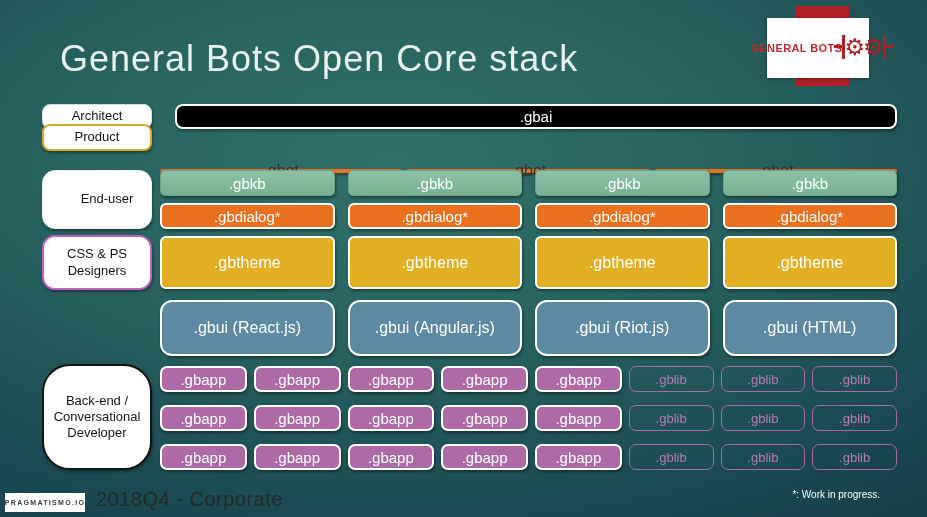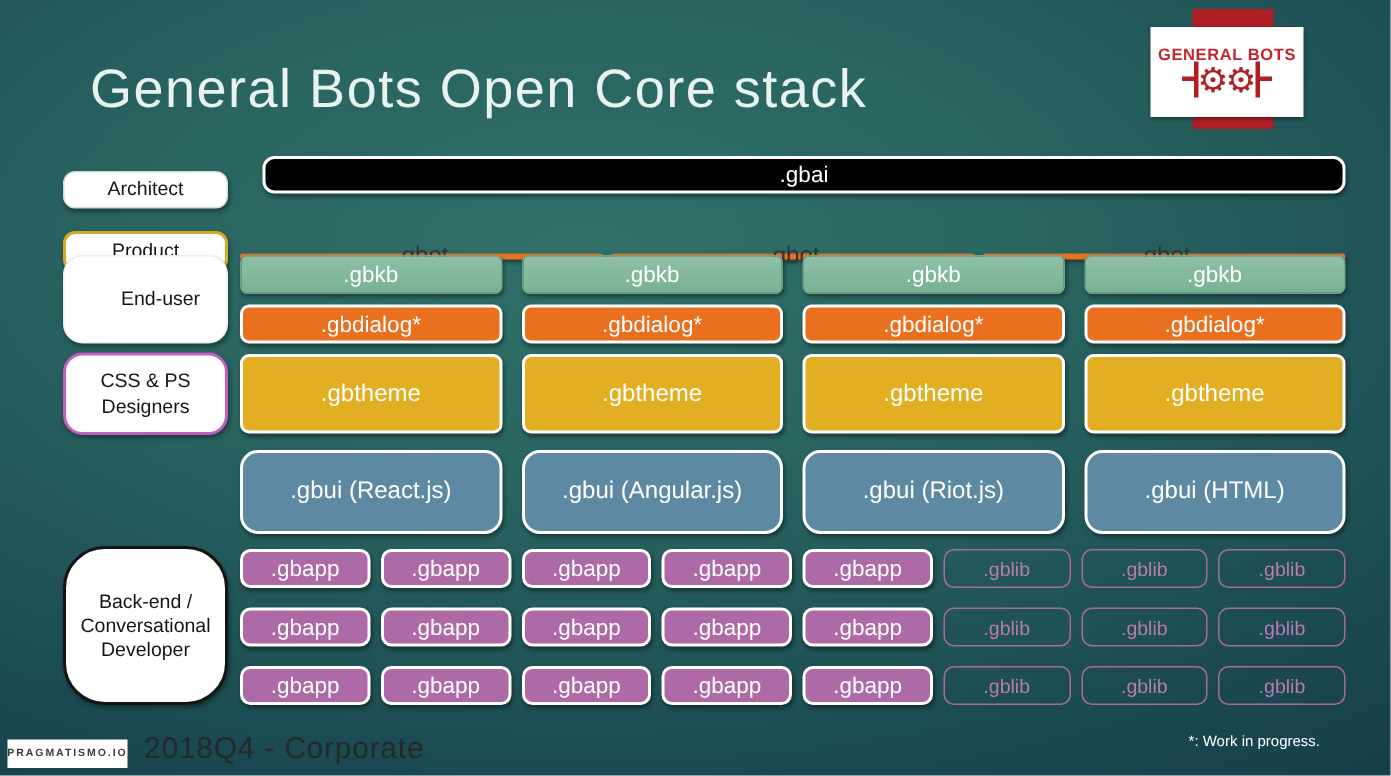--- a/index.html
+++ b/index.html
@@ -9,40 +9,40 @@
     font-family:"Liberation Sans", sans-serif;
   }
   .title {
     position:absolute; left:60px; top:38px;
     font-size:36px; color:#eaf2f0; letter-spacing:1px; font-weight:400;
   }
   
   .logo-band { position:absolute; left:795px; top:6px; width:54px; height:80px; background:#b01f24; }
   .logo-box {
     position:absolute; left:767px; top:18px; width:102px; height:60px; background:#ffffff;
-    display:flex; flex-direction:column; align-items:center; justify-content:center;
+    display:flex; flex-direction:row; align-items:center; justify-content:center;
     box-shadow:0 1px 3px rgba(0,0,0,0.4);
   }
   .logo-text { color:#c1272d; font-weight:bold; font-size:11px; letter-spacing:0.4px; white-space:nowrap; }
   .logo-gears { display:flex; align-items:center; color:#b01f24; margin-top:-2px; }
   .gear { font-size:23px; line-height:1; margin:0 -1px; }
   .gbar { width:3px; height:24px; background:#b01f24; position:relative; }
   .gbar::after { content:""; position:absolute; top:10px; width:8px; height:3px; background:#b01f24; }
   .gbar.left::after { right:3px; }
   .gbar.right::after { left:3px; }
 
   
   .role {
     position:absolute; left:42px; width:110px; background:#ffffff; box-sizing:border-box;
     display:flex; align-items:center; justify-content:center; text-align:center;
     font-size:13px; color:#141414; line-height:1.25; padding:2px 6px;
     border-radius:8px; box-shadow:1px 2px 3px rgba(0,0,0,0.35);
   }
-  .r-architect { top:104px; height:25px; border:1px solid #cfdedd;margin-top:10px; }
-  .r-product   { top:154px; height:27px; border:2px solid #d9a828; }
+  .r-architect { top:104px; height:25px; border:1px solid #cfdedd; }
+  .r-product   { top:124px; height:27px; border:2px solid #d9a828; }
   .r-enduser   { top:170px; height:59px; border:1px solid #eeeeee; border-radius:13px;padding-left:26px; }
   .r-designers { top:235px; height:55px; border:2px solid #c25fc0; border-radius:13px; }
   .r-frontend  { top:299px; height:58px; border:2px solid #c3262b; border-radius:15px; }
   .r-backend   { top:364px; height:106px; border:2px solid #141414; border-radius:28px; }
 
   
   .row { position:absolute; left:160px; width:737px; display:flex; }
   .row-gbai     { top:104px; height:25px; }
   .row-gbot     { top:137px; height:27px; gap:5px; }
   .row-gbkb     { top:170px; height:26px; gap:13px; }

